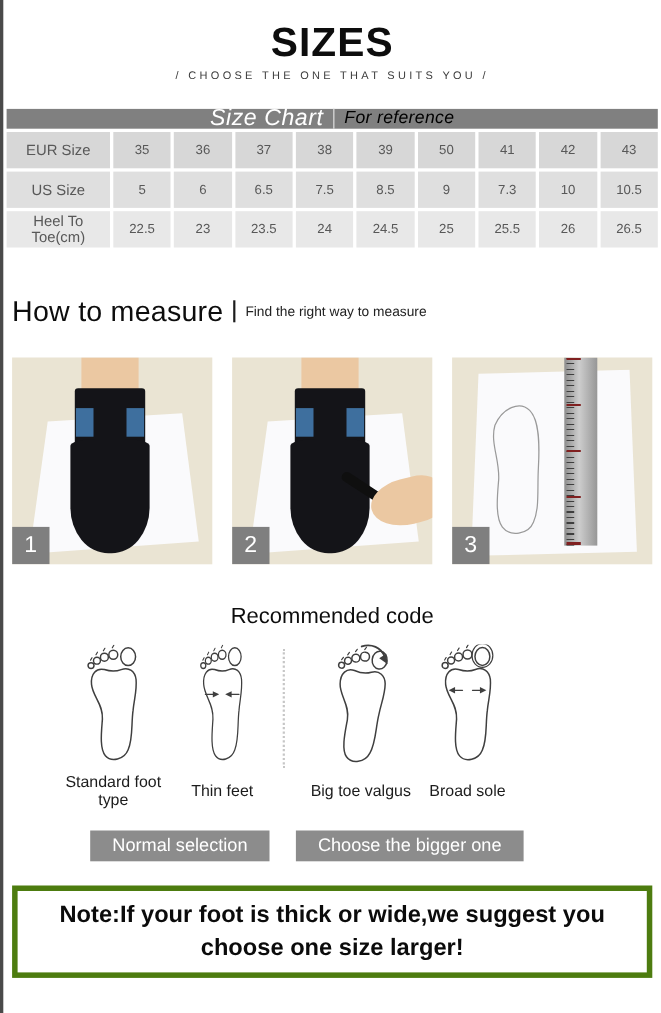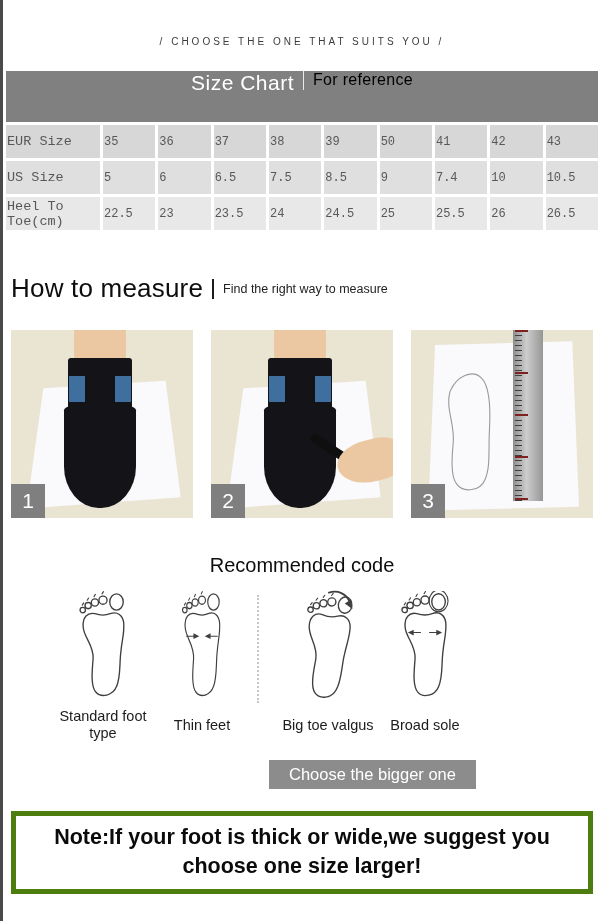--- a/index.html
+++ b/index.html
@@ -5,31 +5,31 @@
   html,body{margin:0;padding:0;}
   body{
     width:601px;min-height:921px;box-sizing:border-box;
     background:#ffffff;border-left:3px solid #4a4a4a;
     font-family:"Liberation Sans", sans-serif;color:#111;
     overflow:hidden;
   }
   
   .title-wrap{padding-top:20px;text-align:center;}
   .page-title{font-size:37px;font-weight:bold;letter-spacing:1px;color:#0d0d0d;line-height:1.05;margin:0;}
-  .page-subtitle{margin-top:16px;font-size:10px;letter-spacing:3px;color:#3c3c3c;white-space:nowrap;}
+  .page-subtitle{margin-top:5px;font-size:10px;letter-spacing:3px;color:#3c3c3c;white-space:nowrap;}
   
   .chart-section{margin-top:24px;}
   .chart-header{
-    margin:0 3px;height:51px;background:#808080;color:#fff;
-    display:flex;align-items:flex-start;justify-content:center;gap:9px;
+    margin:0 3px;height:18px;background:#808080;color:#fff;
+    display:flex;align-items:center;justify-content:center;gap:9px;font-style:italic;
   }
   .chart-title{font-size:21px;letter-spacing:.5px;}
   .chart-divider{width:1px;height:19px;background:#e9e9e9;}
   .chart-note{font-size:16px;color:#000000;letter-spacing:.3px;}
-  table.size-table{width:100%;border-collapse:separate;border-spacing:3px;table-layout:fixed;text-align:left;font-family:Liberation Mono, monospace;}
+  table.size-table{width:100%;border-collapse:separate;border-spacing:3px;table-layout:fixed;text-align:center;}
   table.size-table td{height:31px;color:#585858;font-size:12px;vertical-align:middle;}
   table.size-table td.rowlabel{width:92px;font-size:13.5px;}
   tr.row-0 td{background:#d7d7d7;}
   tr.row-1 td{background:#dfdfdf;}
   tr.row-2 td{background:#e8e8e8;}
   
   .howto{margin:40px 0 0 8px;display:flex;align-items:center;gap:9px;}
   .howto-title{font-size:26px;color:#0d0d0d;letter-spacing:.2px;}
   .howto-divider{width:2px;height:20px;background:#1c1c1c;}
   .howto-sub{font-size:12.5px;color:#222;}
@@ -94,20 +94,21 @@
       <circle class="ink" cx="30" cy="10" r="4.5"></circle>
       <circle class="ink" cx="21" cy="12.5" r="4"></circle>
       <circle class="ink" cx="13.5" cy="16" r="3.5"></circle>
       <circle class="ink" cx="7.5" cy="21" r="3"></circle>
       <path class="ink-thin" d="M29,3 l1.5,-2.5 M20,6 l1.5,-2.5 M12.5,10 l1.5,-2.5 M7,15.5 l1.5,-2.5"></path>
     </g>
   </defs>
 </svg>
 
 <div class="title-wrap">
+  <div class="page-title">SIZES</div>
   <div class="page-subtitle">/  CHOOSE THE ONE THAT SUITS YOU  /</div>
 </div>
 
 <div class="chart-section">
   <div class="chart-header">
     <span class="chart-title">Size Chart</span>
     <span class="chart-divider"></span>
     <span class="chart-note">For reference</span>
   </div>
   <table class="size-table">
@@ -125,21 +126,21 @@
         <td>43</td>
       </tr>
       <tr class="row-1">
         <td class="rowlabel">US Size</td>
         <td>5</td>
         <td>6</td>
         <td>6.5</td>
         <td>7.5</td>
         <td>8.5</td>
         <td>9</td>
-        <td>7.4</td>
+        <td>7.3</td>
         <td>10</td>
         <td>10.5</td>
       </tr>
       <tr class="row-2">
         <td class="rowlabel">Heel To Toe(cm)</td>
         <td>22.5</td>
         <td>23</td>
         <td>23.5</td>
         <td>24</td>
         <td>24.5</td>
@@ -216,20 +217,21 @@
               </g>
             <path class="ink-thin" d="M13,50 H21"></path>
               <polygon class="ink-fill" points="27,50 20.5,46.8 20.5,53.2"></polygon>
             <path class="ink-thin" d="M47,50 H39"></path>
               <polygon class="ink-fill" points="33,50 39.5,46.8 39.5,53.2"></polygon>
           </svg>
         </div>
         <div class="foot-label">Thin feet</div>
       </div>
     </div>
+    <button class="rec-btn">Normal selection</button>
   </div>
 
   <div class="dotted-divider"></div>
 
   <div class="group">
     <div class="group-feet">
       <div class="foot-col" style="width:92px">
         <div class="foot-figure">
           <svg class="footsvg" width="58" height="114" viewBox="0 0 62 126">
             <g transform="translate(0,4) rotate(6 30 60)">

